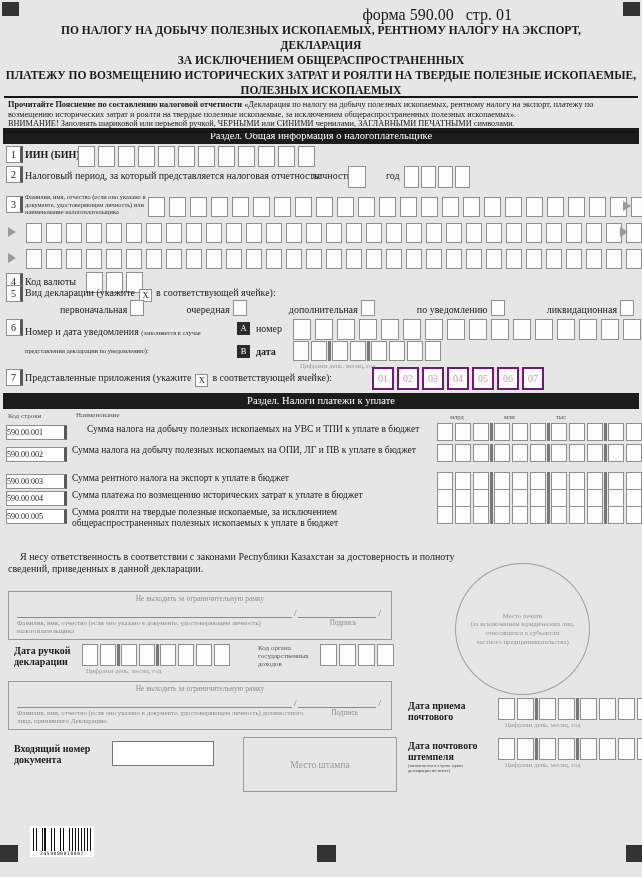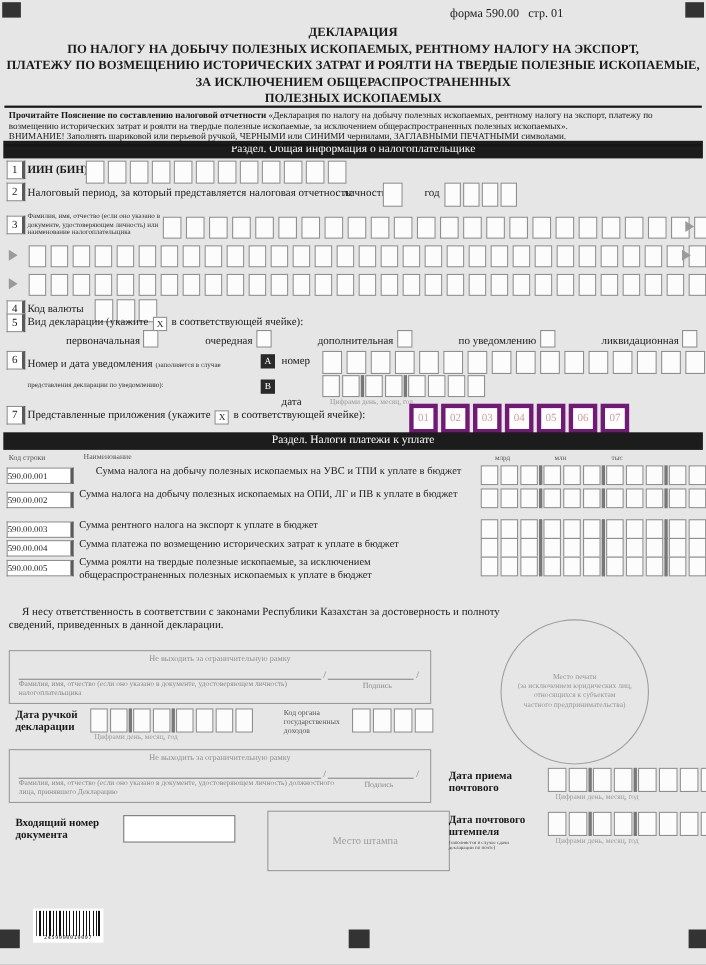--- a/index.html
+++ b/index.html
@@ -1,21 +1,21 @@
 <!DOCTYPE html>
 <html><head>
 <meta charset="utf-8">
 <style>
   html,body{margin:0;padding:0;}
   .page{position:relative;width:642px;height:877px;background:#e6e6e6;
         font-family:"Liberation Serif", serif;color:#1a1a1a;overflow:hidden;
         border-bottom:1px solid #9a9a9a;}
   .abs{position:absolute;}
   .sq{position:absolute;background:#333;}
-  .form-ref{font-size:11px;}
+  .form-ref{font-size:16px;}
   .title{width:100%;text-align:center;font-weight:bold;font-size:11.5px;line-height:15px;}
   .notice{left:4px;right:4px;border-top:2px solid #161616;border-bottom:2px solid #161616;
           padding:2px 4px;font-size:8.3px;line-height:9.6px;}
   .secbar{left:3px;right:3px;height:16px;background:#1c1c1c;color:#fff;text-align:center;
           font-size:10.5px;line-height:16px;}
   .num{position:absolute;width:13px;height:15px;background:#fff;border:1px solid #8f8f8f;
        border-right:3px solid #5a5a5a;font-size:10px;text-align:center;line-height:15px;}
   .lbl{font-size:10px;line-height:11.5px;}
   .blabel{font-weight:bold;font-size:10px;line-height:11px;}
   .slabel{font-size:6.4px;line-height:7.6px;color:#333;}
@@ -27,21 +27,21 @@
   .cellrow .cellsep{width:3px;height:calc(var(--ch,19px) + 2px);background:#787878;flex:none;margin:0 -1px;}
   .arrow{position:absolute;width:0;height:0;border-left:8px solid #9a9a9a;
          border-top:5px solid transparent;border-bottom:5px solid transparent;}
   .xbox{display:inline-block;width:11px;height:11px;border:1px solid #8f8f8f;background:#fff;
         font-size:8.5px;line-height:11px;text-align:center;vertical-align:-2px;margin:0 4px;}
   .chk{display:inline-block;width:12px;height:14px;border:1px solid #8f8f8f;background:#fcfcfc;
        vertical-align:-3px;margin-left:3px;}
   .opts{display:flex;justify-content:space-between;align-items:center;font-size:10px;}
   .ab{position:absolute;width:13px;height:13px;background:#2a2a2a;color:#fff;font-size:8.5px;
       text-align:center;line-height:13px;}
-  .appcell{width:18px;height:19px;background:#fdfdfd;border:4px solid #701a75;color:#cf9f9f;
+  .appcell{width:18px;height:19px;background:#fdfdfd;border:2px solid #701a75;color:#cf9f9f;
            font-size:10px;text-align:center;line-height:19px;flex:none;}
   .codebox{position:absolute;left:6px;width:57px;height:13px;background:#fff;border:1px solid #8f8f8f;
            border-right:3px solid #5a5a5a;font-size:8px;text-align:left;line-height:13px;}
   .taxname{position:absolute;left:72px;width:358px;font-size:9.5px;line-height:10.5px;}
   .moneyrow{--cw:14px;--ch:16px;--cg:2px;position:absolute;left:437px;}
   .circle{border:1px solid #a0a0a0;border-radius:50%;display:flex;flex-direction:column;
           justify-content:center;text-align:center;color:#979797;font-size:6.8px;line-height:8.6px;}
   .frame{position:absolute;left:8px;width:382px;border:1px solid #9a9a9a;}
   .framehint{text-align:center;color:#8f8f8f;font-size:7.5px;padding-top:2px;}
   .sigline{display:flex;align-items:flex-end;padding:0 8px;height:15px;color:#777;}
@@ -72,24 +72,24 @@
   <div class="sq" style="left:0;top:845px;width:18px;height:17px;"></div>
   <div class="sq" style="left:317px;top:845px;width:19px;height:17px;"></div>
   <div class="sq" style="left:626px;top:845px;width:16px;height:17px;"></div>
 
   <div class="abs form-ref" style="top:6px;right:130px;">
     <span>форма 590.00</span>&nbsp;&nbsp;
     <span>стр.  01</span>
   </div>
 
   <div class="abs title" style="top:23px;left:0;">
+    <div>ПО НАЛОГУ НА ДОБЫЧУ ПОЛЕЗНЫХ ИСКОПАЕМЫХ, РЕНТНОМУ НАЛОГУ  НА ЭКСПОРТ,</div>
     <div>ДЕКЛАРАЦИЯ</div>
-    <div>ПО НАЛОГУ НА ДОБЫЧУ ПОЛЕЗНЫХ ИСКОПАЕМЫХ, РЕНТНОМУ НАЛОГУ  НА ЭКСПОРТ,</div>
+    <div>ЗА ИСКЛЮЧЕНИЕМ ОБЩЕРАСПРОСТРАНЕННЫХ</div>
     <div>ПЛАТЕЖУ ПО ВОЗМЕЩЕНИЮ ИСТОРИЧЕСКИХ ЗАТРАТ И РОЯЛТИ НА ТВЕРДЫЕ ПОЛЕЗНЫЕ ИСКОПАЕМЫЕ,</div>
-    <div>ЗА ИСКЛЮЧЕНИЕМ ОБЩЕРАСПРОСТРАНЕННЫХ</div>
     <div>ПОЛЕЗНЫХ ИСКОПАЕМЫХ</div>
   </div>
 
   <div class="abs secbar" style="top:128px;">Раздел. Общая информация о налогоплательщике</div>
 
   <div class="abs notice" style="top:96px;">
     <div><b>Прочитайте Пояснение по составлению налоговой отчетности</b><span> «Декларация по налогу на добычу полезных ископаемых, рентному налогу на экспорт, платежу по возмещению исторических затрат и роялти на твердые полезные ископаемые, за исключением общераспространенных полезных ископаемых».</span></div>
     <div>ВНИМАНИЕ! Заполнять шариковой или перьевой ручкой, ЧЕРНЫМИ или СИНИМИ чернилами, ЗАГЛАВНЫМИ ПЕЧАТНЫМИ символами.</div>
   </div>
 
@@ -261,21 +261,21 @@
       <div class="cell"></div>
       <div class="cell"></div>
       <div class="cell"></div>
       <div class="cell"></div>
       <div class="cell"></div>
       <div class="cell"></div>
       <div class="cell"></div>
       <div class="cell"></div>
     </div>
   <div class="ab" style="left:237px;top:345px;">B</div>
-  <div class="abs lbl" style="left:256px;top:360px;">дата</div>
+  <div class="abs lbl" style="left:256px;top:346px;font-weight:bold;">дата</div>
   <div class="abs cellrow" style="left:293px;top:341px;--cw:14px;--ch:18px;--cg:2px;">
       <div class="cell"></div>
       <div class="cell"></div>
       <div class="cellsep"></div>
       <div class="cell"></div>
       <div class="cell"></div>
       <div class="cellsep"></div>
       <div class="cell"></div>
       <div class="cell"></div>
       <div class="cell"></div>
@@ -474,21 +474,21 @@
       <div class="cellsep"></div>
       <div class="cell"></div>
       <div class="cell"></div>
       <div class="cell"></div>
       <div class="cell"></div>
     </div>
   <div class="abs dhint" style="left:505px;top:721px;">Цифрами день, месяц, год</div>
 
   <div class="abs blabel" style="left:14px;top:743px;width:98px;">Входящий номер документа</div>
   <div class="whitebox" style="left:112px;top:741px;width:100px;height:23px;"></div>
-  <div class="stampbox" style="left:243px;top:737px;width:152px;height:53px;padding-left:12px;">Место штампа</div>
+  <div class="stampbox" style="left:243px;top:737px;width:152px;height:53px;">Место штампа</div>
 
   <div class="abs blabel" style="left:408px;top:740px;width:84px;">Дата почтового штемпеля</div>
   <div class="abs tinynote" style="left:408px;top:763px;width:76px;">(заполняется в случае сдачи декларации по почте)</div>
   <div class="abs cellrow" style="left:498px;top:738px;--cw:15px;--ch:20px;--cg:2px;">
       <div class="cell"></div>
       <div class="cell"></div>
       <div class="cellsep"></div>
       <div class="cell"></div>
       <div class="cell"></div>
       <div class="cellsep"></div>

